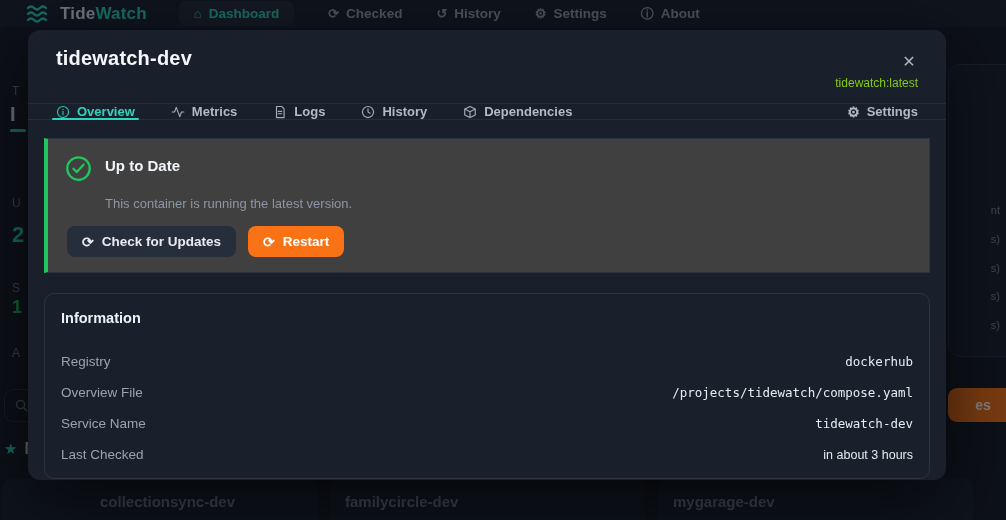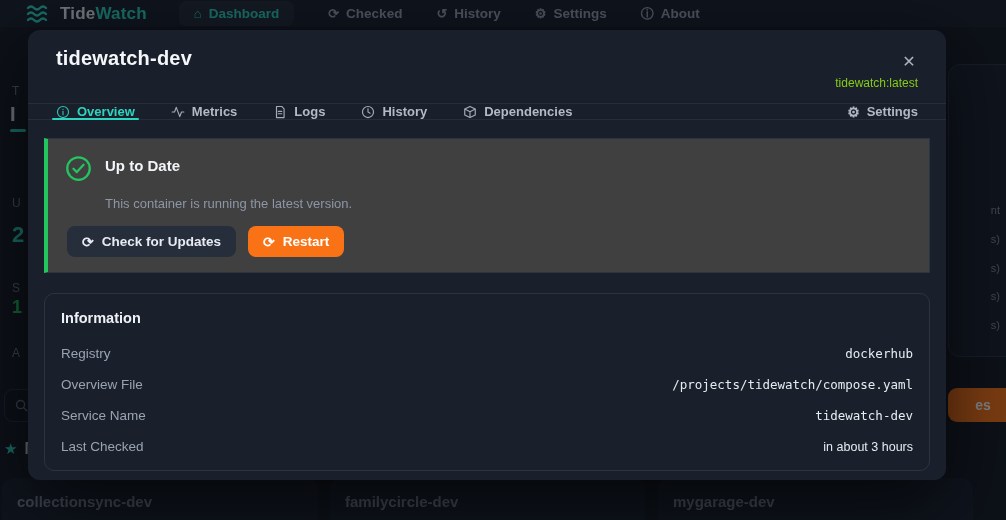--- a/index.html
+++ b/index.html
@@ -48,21 +48,21 @@
 
   .fav-heading { position:absolute; left:4px; top:440px; display:flex; align-items:center; gap:7px; }
   .fav-star { color:#2dd4bf; font-size:15px; }
   .fav-text { font-size:16px; font-weight:800; color:#cfd6e2; }
 
   .bg-card {
     position:absolute; top:478px; height:42px; background:#1b212c;
     border-radius:12px 12px 0 0; padding:15px 0 0 15px;
   }
   .bg-card-title { font-size:15px; font-weight:700; color:#7c8798; }
-  .bg-card1 { left:2px;  width:316px; }
+  .bg-card1 { left:2px;  width:316px;text-align:center; }
   .bg-card2 { left:330px; width:315px; }
   .bg-card3 { left:658px; width:315px; }
 
   .right-card {
     position:absolute; left:948px; top:64px; width:70px; height:293px;
     background:#1b212c; border:1px solid #2b3442; border-radius:12px;
   }
   .right-frag { position:absolute; right:62px; font-size:11px; color:#7e8798; }
   .rf0 { top:204px; } .rf1 { top:233px; } .rf2 { top:262px; } .rf3 { top:290px; } .rf4 { top:319px; }
   .right-frag { right:auto; left:966px; width:34px; text-align:right; }
@@ -122,21 +122,21 @@
   .btn {
     display:flex; align-items:center; gap:8px; border:none; cursor:pointer;
     border-radius:8px; padding:8px 15px; font-size:13.5px; font-weight:600;
     font-family:"Liberation Sans", sans-serif;
   }
   .btn-dark { background:#262d3b; color:#e8ecf2; }
   .btn-orange { background:#f97316; color:#ffffff; }
   .btn-glyph { font-size:14px; line-height:1; }
 
   .info-card { border:1px solid #2b3442; border-radius:10px; padding:16px 16px 8px; }
-  .info-title { font-size:14.5px; font-weight:800; color:#eef1f6; margin-bottom:12px; }
+  .info-title { font-size:14.5px; font-weight:800; color:#eef1f6; margin-bottom:20px; }
   .info-row {
     display:flex; justify-content:space-between; align-items:center;
     padding:8px 0;
   }
   .info-label { font-size:13.5px; color:#9aa3b2; }
   .info-value { font-size:12.5px; color:#e6ebf2;text-align:center; }
   .mono { font-family:"DejaVu Sans Mono", monospace; }
 
   svg { display:block; }
 </style>

